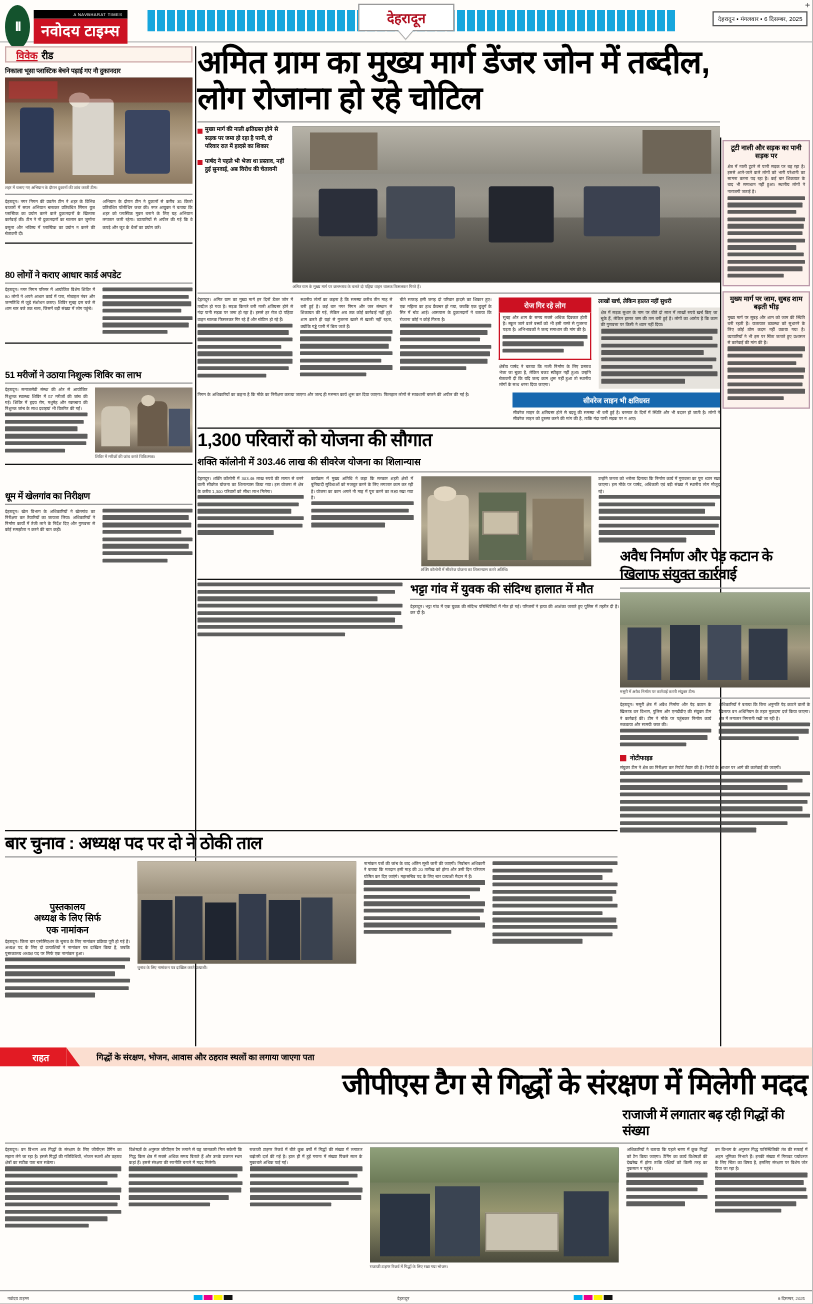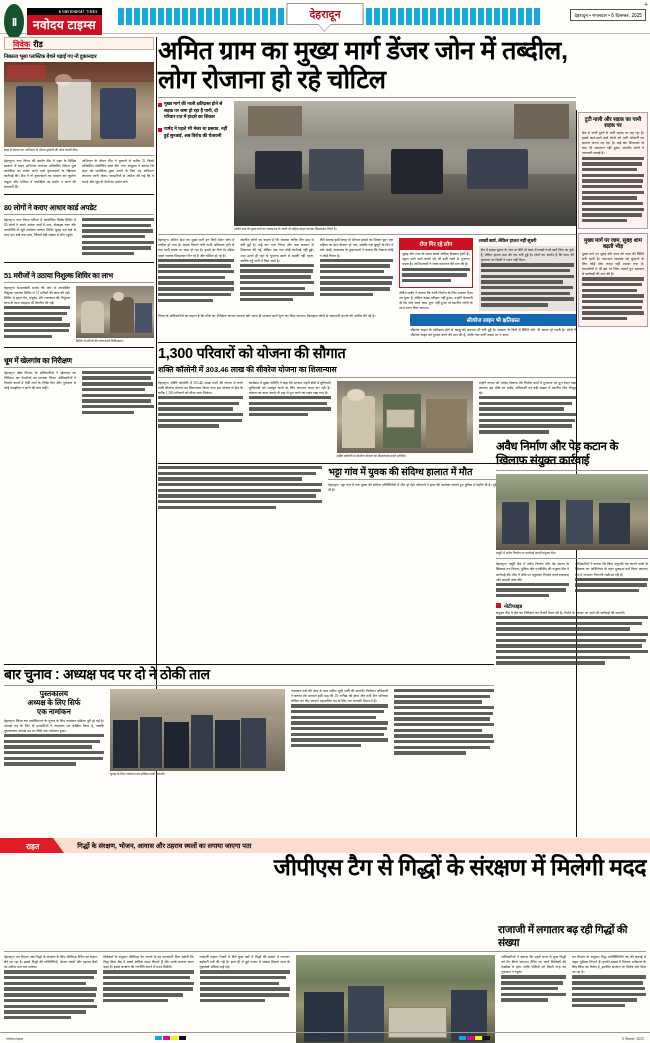--- a/index.html
+++ b/index.html
@@ -48,29 +48,29 @@
 
   .fakeline { height:3.4px; background:#3a3a3a; opacity:.82; margin-bottom:2.3px; border-radius:.5px;}
   .fakeline.s1{width:100%} .fakeline.s2{width:96%} .fakeline.s3{width:88%}
   .fakeline.s4{width:72%} .fakeline.s5{width:99%}
 
   .photo { background:#b9b2a6; position:relative; overflow:hidden; }
   .cap { font-size:3.2px; color:#333; padding:1px 0; line-height:1.3; }
 
   
   .cols { display:flex; }
-  .col { padding:0 3px;font-family:Liberation Serif, serif; }
+  .col { padding:0 3px; }
 
   
   #leftrail { position:absolute; left:4px; top:37px; width:150px; }
   .vr-badge { border:1px solid #caa; background:#fdf4ec; height:13px;
      display:flex; align-items:center; padding-left:8px; font-size:8px; font-weight:bold; }
   .vr-badge .red{color:#cc1122; margin-right:3px;text-decoration:underline;}
   .vr-sub { font-size:5.2px; font-weight:bold; margin:2px 0 2px 0; letter-spacing:-.1px;}
-  .mini-hl { font-size:7.3px; font-weight:bold; margin:7px 0 2px; letter-spacing:-.2px;}
+  .mini-hl { font-size:7.3px; font-weight:bold; margin:19px 0 2px; letter-spacing:-.2px;}
 
   
   #main { position:absolute; left:158px; top:36px; width:418px; }
   #main .mainhl { font-size:25.5px; line-height:1.12; letter-spacing:-.4px; }
 
   .bullets { font-size:4.6px; font-weight:bold; line-height:1.45; }
   .bullets li { list-style:none; margin-bottom:5px; position:relative; padding-left:6px;}
   .bullets li:before{ content:""; position:absolute; left:0; top:2px; width:3.5px;height:3.5px;background:#cc1122;}
 
   .redbox-hd { background:#cc1122; color:#fff; font-size:5.6px; font-weight:bold;
@@ -456,21 +456,21 @@
     <div class="fakeline s1"></div>
       <div class="fakeline s3"></div>
       <div class="fakeline s4"></div>
   </div>
 
   <div style="position:absolute;left:4px;top:664px;width:490px;">
     <div class="rule" style="margin-bottom:2px;"></div>
     <div class="hl" style="font-size:14px;letter-spacing:-.3px;">बार चुनाव : अध्यक्ष पद पर दो ने ठोकी ताल</div>
     <div class="rule-thin" style="margin:3px 0 3px;"></div>
     <div class="cols" style="align-items:flex-start;">
-      <div class="col" style="width:21%;padding-left:0;">
+      <div class="col" style="width:21%;padding-left:0;margin-top:32px;">
         <div style="font-size:7.4px;font-weight:bold;text-align:center;line-height:1.25;">पुस्तकालय</div>
         <div style="font-size:7.4px;font-weight:bold;text-align:center;line-height:1.25;">अध्यक्ष के लिए सिर्फ</div>
         <div style="font-size:7.4px;font-weight:bold;text-align:center;line-height:1.25;margin-bottom:2px;">एक नामांकन</div>
         <div class="blurb">देहरादून। जिला बार एसोसिएशन के चुनाव के लिए नामांकन प्रक्रिया पूरी हो गई है। अध्यक्ष पद के लिए दो प्रत्याशियों ने नामांकन पत्र दाखिल किया है, जबकि पुस्तकालय अध्यक्ष पद पर सिर्फ एक नामांकन हुआ।</div>
         <div class="fakeline s1"></div>
           <div class="fakeline s2"></div>
           <div class="fakeline s3"></div>
         <div class="fakeline s1"></div>
           <div class="fakeline s5"></div>
           <div class="fakeline s4"></div>
@@ -517,21 +517,21 @@
   </div>
 
   <div id="bottom">
     <div class="relief-bar">
       <div class="relief-tag">राहत</div>
       <div class="relief-txt">गिद्धों के संरक्षण, भोजन, आवास और ठहराव स्थलों का लगाया जाएगा पता</div>
     </div>
 
     <div style="display:flex;align-items:flex-end;padding:2px 4px 0 4px;gap:6px;flex-direction:column;">
       <div class="hl gps-hl" style="flex:1;">जीपीएस टैग से गिद्धों के संरक्षण में मिलेगी मदद</div>
-      <div class="gps-side" style="width:148px;flex:none;margin-top:37px;">राजाजी में लगातार बढ़ रही गिद्धों की संख्या</div>
+      <div class="gps-side" style="width:148px;flex:none;">राजाजी में लगातार बढ़ रही गिद्धों की संख्या</div>
     </div>
     <div class="rule-thin" style="margin:3px 4px 3px;"></div>
 
     <div class="cols" style="align-items:flex-start;padding:0 4px;">
       <div class="col" style="width:15%;padding-left:0;">
         <div class="blurb">देहरादून। वन विभाग अब गिद्धों के संरक्षण के लिए जीपीएस टैगिंग का सहारा लेने जा रहा है। इससे गिद्धों की गतिविधियों, भोजन स्थलों और ठहराव क्षेत्रों का सटीक पता चल सकेगा।</div>
         <div class="fakeline s1"></div>
           <div class="fakeline s2"></div>
           <div class="fakeline s3"></div>
         <div class="fakeline s1"></div>

